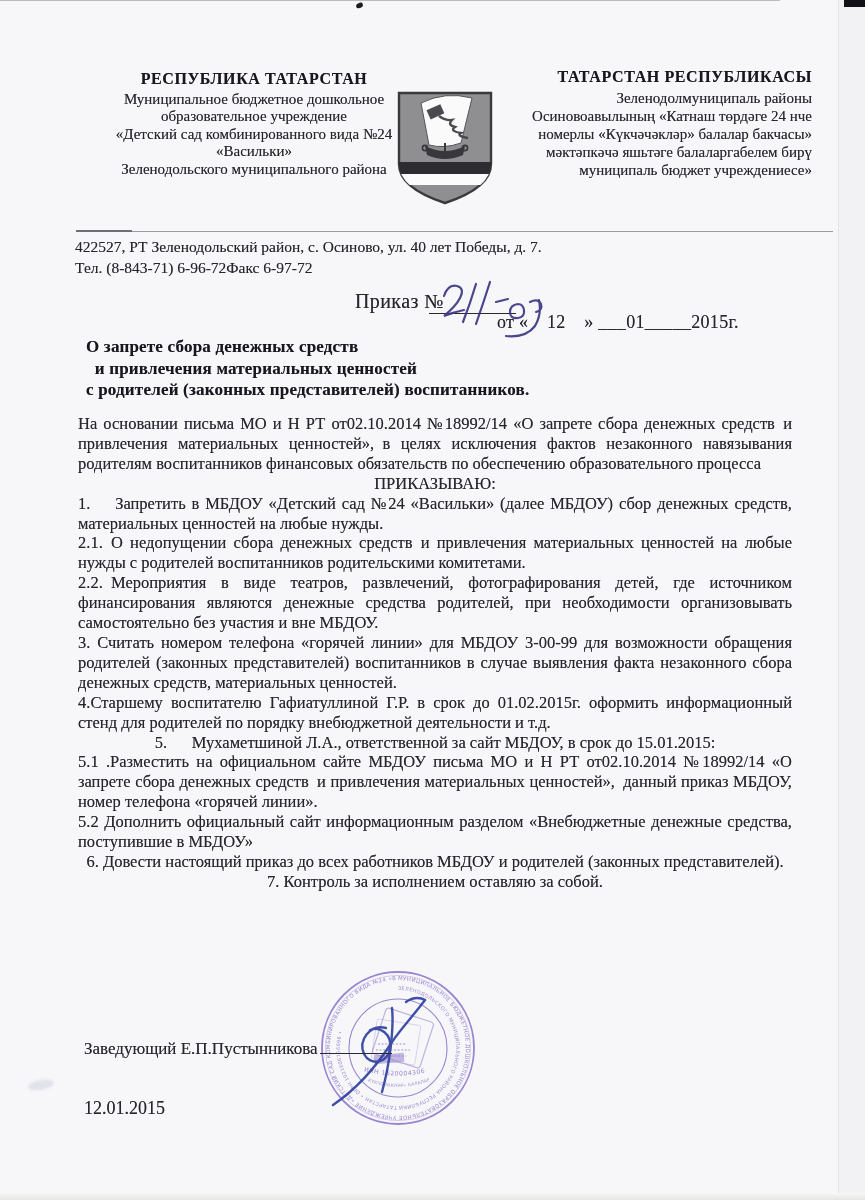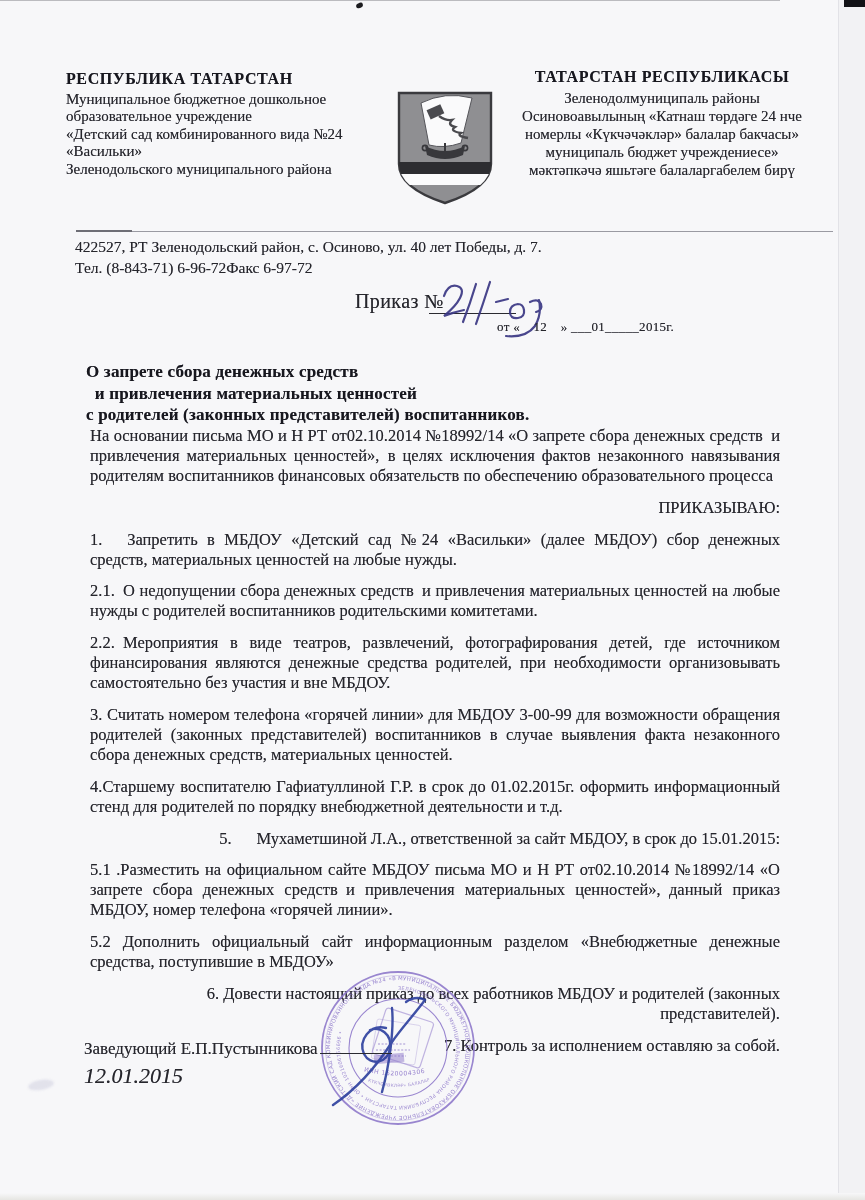--- a/index.html
+++ b/index.html
@@ -11,44 +11,44 @@
   }
   .abs{position:absolute;}
   
   .top-line{left:0;top:0;width:780px;height:1px;background:#8a8a90;opacity:.55;}
   .speck{left:356px;top:3px;width:7px;height:5px;background:#1c1c20;border-radius:60% 40% 55% 45%;transform:rotate(-18deg);}
   .corner-black{left:844px;top:0;width:21px;height:7px;background:#121216;}
   .right-strip{left:838px;top:0;width:27px;height:1200px;background:#f2f2f4;border-left:1px solid #e2e2e7;}
   .bottom-edge{left:0;top:1193px;width:865px;height:7px;background:linear-gradient(#f7f7f9,#e6e6e2);}
   .smudge{left:28px;top:1080px;width:26px;height:10px;background:rgba(150,150,185,.22);border-radius:50%;filter:blur(1px);transform:rotate(-10deg);}
   
-  .hdr-left{left:66px;top:70px;width:340px;font-size:15px;line-height:17.6px;}
-  .hdr-right{left:512px;top:68px;width:300px;text-align:center;font-size:15px;line-height:18px;}
+  .hdr-left{left:84px;top:70px;width:340px;text-align:center;font-size:15px;line-height:17.6px;}
+  .hdr-right{left:512px;top:68px;width:300px;text-align:right;font-size:15px;line-height:18px;}
   .hdr-title{font-weight:bold;font-size:16px;letter-spacing:.6px;color:#17171e;margin-bottom:3px;}
   .emblem{left:392px;top:86px;}
   
   .rule{left:76px;top:231px;width:757px;height:1px;background:#9a9aa2;}
   .rule-dark{left:76px;top:230px;width:56px;height:2px;background:#6e6e76;}
   .address{left:75px;top:237px;width:760px;font-size:15.5px;line-height:20.5px;}
   
   .order-label{left:355px;top:290px;font-size:20px;letter-spacing:.4px;}
   .num-underline{left:429px;top:294px;width:87px;height:19px;border-bottom:1.5px solid #2a2a30;}
   .hand-num{left:430px;top:274px;}
-  .order-date{left:497px;top:319px;font-size:13px;letter-spacing:.3px;}
+  .order-date{left:497px;top:312px;font-size:18px;letter-spacing:.3px;}
   
-  .doc-title{left:86px;top:336px;width:560px;font-weight:bold;font-size:17px;line-height:21.7px;color:#17171e;letter-spacing:.2px;margin-top:25px;}
+  .doc-title{left:86px;top:336px;width:560px;font-weight:bold;font-size:17px;line-height:21.7px;color:#17171e;letter-spacing:.2px;}
   
   .body-text{left:78px;top:414px;width:714px;font-size:16.5px;line-height:19.9px;}
-  .body-text p{margin:12px;}
+  .body-text p{margin:0;}
   .just{text-align:justify;}
-  .left{text-align:right;}
+  .left{text-align:center;}
   
   .sig-row{left:84px;top:1039px;font-size:17px;white-space:nowrap;text-align:right;}
   .sig-underline{display:inline-block;width:72px;border-bottom:1.3px solid #2a2a30;height:14px;margin-left:2px;}
-  .sig-date{left:84px;top:1063px;font-size:22px;font-style:italic;}
+  .sig-date{left:84px;top:1098px;font-size:18px;}
   .stamp{left:318px;top:968px;}
   .scribble{left:318px;top:968px;}
   .soft{text-shadow:0 0 .4px rgba(40,40,55,.55);}
 </style>
 </head>
 <body>
 
 <div class="page">
 
   <div class="abs top-line"></div>
@@ -87,22 +87,22 @@
       <circle cx="73" cy="62" r="2.6" fill="none" stroke="#38383c" stroke-width="1.6"></circle>
       <line x1="53" y1="57" x2="53" y2="65" stroke="#38383c" stroke-width="2"></line>
     </svg>
   </div>
 
   <div class="abs hdr-right soft">
     <div class="hdr-title">ТАТАРСТАН  РЕСПУБЛИКАСЫ</div>
     <div>Зеленодолмуниципаль районы</div>
     <div>Осиновоавылының «Катнаш төрдәге 24 нче</div>
     <div>номерлы «Күкчәчәкләр» балалар бакчасы»</div>
+    <div>мәктәпкәчә  яшьтәге балаларгабелем бирү</div>
     <div>муниципаль бюджет учреждениесе»</div>
-    <div>мәктәпкәчә  яшьтәге балаларгабелем бирү</div>
   </div>
 
   <div class="abs rule"></div>
   <div class="abs rule-dark"></div>
   <div class="abs address soft">
     <div>422527, РТ Зеленодольский район, с. Осиново, ул. 40 лет Победы, д. 7.</div>
     <div>Тел. (8-843-71) 6-96-72Факс 6-97-72</div>
   </div>
 
   <div class="abs order-label soft">Приказ №</div>

